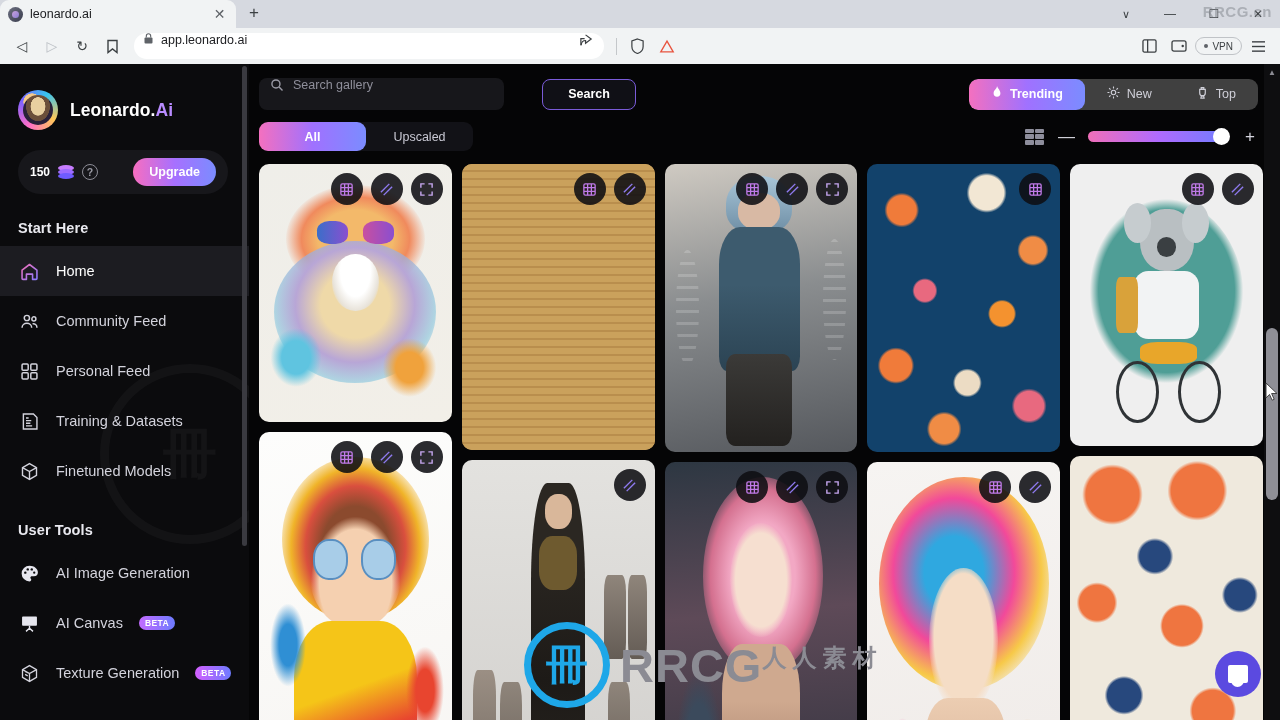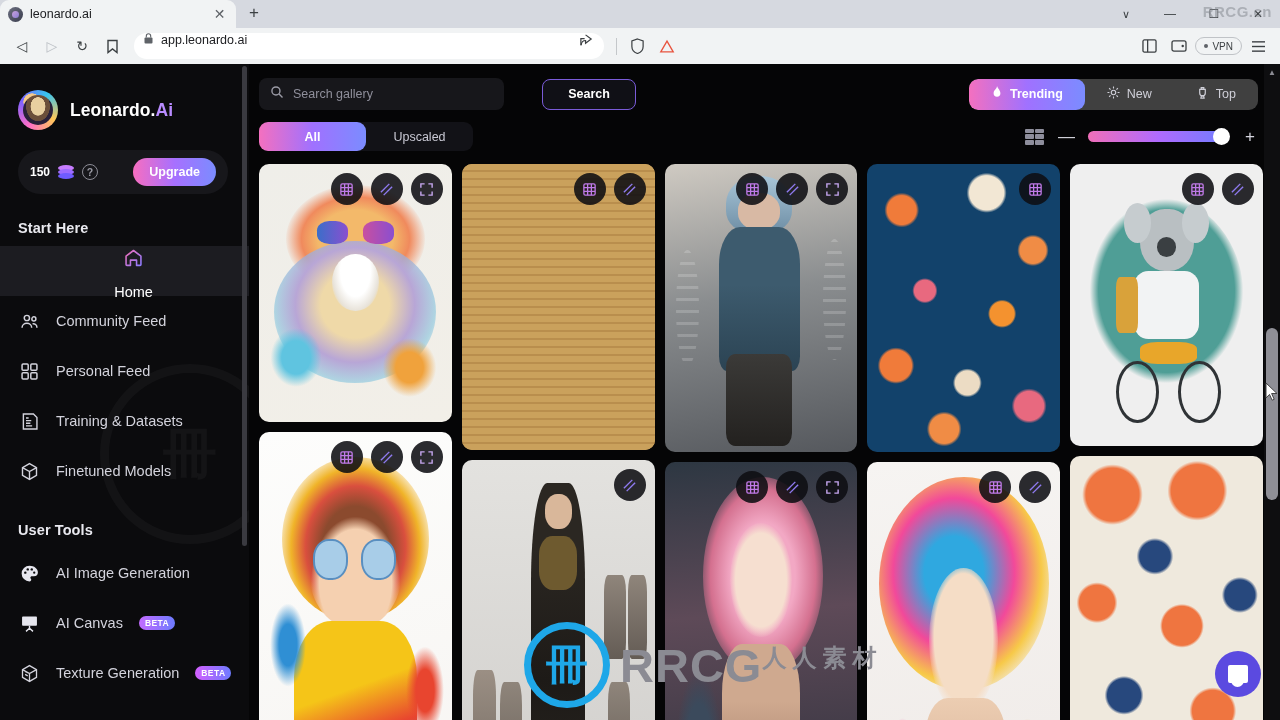--- a/index.html
+++ b/index.html
@@ -137,21 +137,21 @@
   }
 
   .sb-section {
     font-size: 14.5px; font-weight: 700; color: #e9e9ef;
     padding: 26px 0 10px 18px; letter-spacing: .1px;
   }
   .sb-item {
     height: 50px; display: flex; align-items: center; gap: 16px;
     padding-left: 18px; color: #d3d3dc; font-size: 14.5px; position: relative;
   }
-  .sb-item.active { background: #1c1c21; color: #fff; flex-direction: column; }
+  .sb-item.active { background: #1c1c21; color: #fff; }
   .sb-ic { width: 22px; height: 22px; flex: 0 0 auto; display: flex; align-items: center; justify-content: center; }
   .sb-ic svg { width: 21px; height: 21px; }
   .badge {
     font-size: 8.5px; font-weight: 800; color: #fff; padding: 2px 6px; border-radius: 7px;
     letter-spacing: .4px; 
     background: linear-gradient(90deg,#c36bff,#6d7bff);
   }
   .badge.alpha { background: linear-gradient(90deg,#d45fff,#6d7bff); }
 
   .sb-watermark {
@@ -167,21 +167,21 @@
   }
 
   
   .main {
     flex: 1; height: 656px; background: #050506; position: relative; overflow: hidden;
   }
   .topbar { height: 96px; padding: 14px 22px 0 10px; }
   .topbar-row1 { display: flex; align-items: center; gap: 0; }
   .searchbox {
     width: 245px; height: 32px; background: #17171b; border-radius: 8px;
-    display: flex; align-items: center; gap: 9px; padding: 0 11px;
+    display: flex; align-items: flex-start; gap: 9px; padding: 0 11px;
   }
   .searchbox input {
     background: transparent; border: none; outline: none; color: #cfcfd8;
     font-size: 12.5px; font-family: "Liberation Sans", sans-serif; width: 100%;
   }
   .searchbox input::placeholder { color: #8f8f9b; }
   .search-btn {
     margin-left: 38px; width: 94px; height: 31px; border-radius: 8px;
     background: #101016; border: 1px solid #7a5bd8;
     color: #fff; font-size: 12.5px; font-weight: 600;

